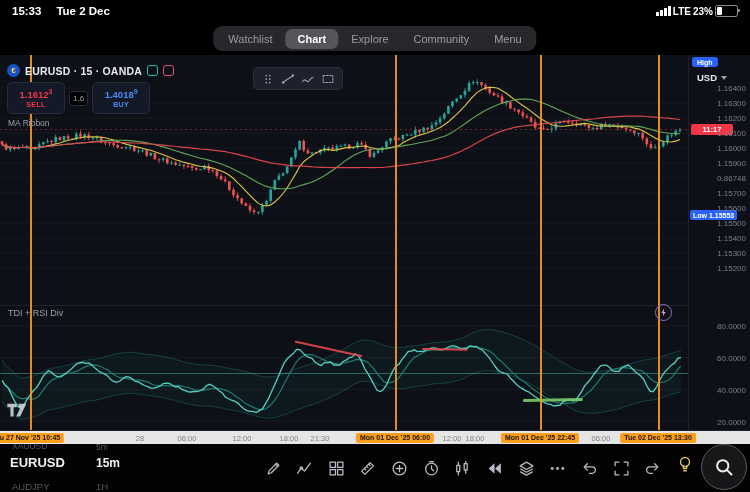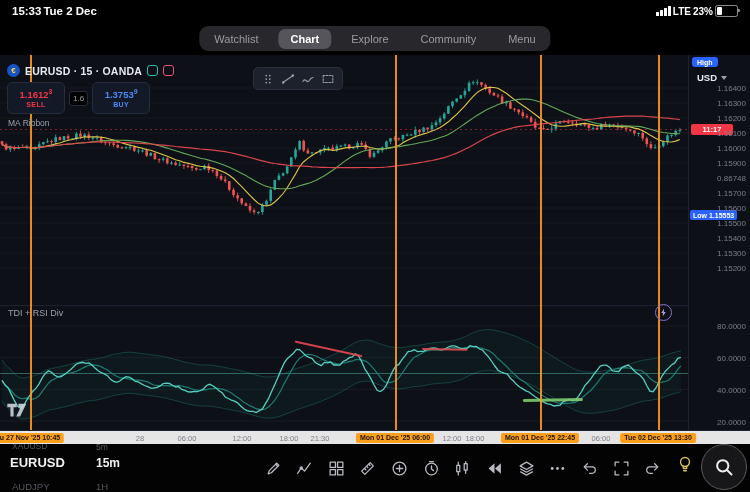--- a/index.html
+++ b/index.html
@@ -1,28 +1,28 @@
 <!DOCTYPE html>
 <html><head>
 <meta charset="utf-8">
 <style>
   html,body{margin:0;padding:0;background:#000;}
   .screen{position:relative;width:750px;height:492px;background:#000;overflow:hidden;
     font-family:"Liberation Sans",sans-serif;color:#d1d4dc;-webkit-font-smoothing:antialiased;}
   
   .statusbar{position:absolute;top:0;left:0;right:0;height:22px;display:flex;justify-content:space-between;align-items:center;padding:0 12px;box-sizing:border-box;}
-  .sb-left{font-size:11.5px;font-weight:bold;color:#fff;display:flex;gap:2px;}
+  .sb-left{font-size:11.5px;font-weight:bold;color:#fff;display:flex;gap:15px;}
   .sb-right{display:flex;align-items:center;gap:2px;font-size:10px;font-weight:bold;color:#fff;}
   .sigbars{display:inline-flex;align-items:flex-end;gap:1.5px;}
   .sigbars i{display:block;width:2.5px;background:#fff;border-radius:0.5px;}
   .battery{position:relative;width:21px;height:10.5px;border:1px solid rgba(255,255,255,.55);border-radius:2.5px;}
   .battery .fill{position:absolute;left:1px;top:1px;bottom:1px;width:23%;background:#fff;border-radius:1px;}
   .battery .cap{position:absolute;right:-3px;top:2.8px;width:1.6px;height:3.6px;background:rgba(255,255,255,.55);border-radius:0 1px 1px 0;}
   
-  .navpill{position:absolute;top:26px;left:50%;transform:translateX(-50%);height:25px;background:#28282c;border-radius:9px;display:flex;align-items:center;padding:0 3px;gap:8px;}
+  .navpill{position:absolute;top:26px;left:50%;transform:translateX(-50%);height:25px;background:#28282c;border-radius:9px;display:flex;align-items:center;padding:0 3px;gap:1px;}
   .nav-item{font-size:11px;color:#9b9ba2;padding:4px 12px;border-radius:7px;white-space:nowrap;}
   .nav-item.active{background:#55555b;color:#fff;font-weight:bold;}
   
   .chartwrap{position:absolute;top:55px;left:0;right:0;height:388px;background:#0d1017;}
   #chart{position:absolute;top:0;left:0;width:688px;height:375px;overflow:hidden;}
   #priceSvg{position:absolute;top:0;left:0;}
   #tdiSvg{position:absolute;top:258px;left:0;}
   .pane-sep{position:absolute;top:250px;left:0;width:688px;height:1px;background:#1c2230;}
   .vline{position:absolute;top:0;height:375px;width:1.5px;z-index:5;}
   .tdi-label{position:absolute;top:253px;left:8px;font-size:9px;color:#9aa0ab;z-index:6;}
@@ -482,21 +482,21 @@
         <span class="mini-ic mini-teal"></span>
         <span class="mini-ic mini-pink"></span>
       </div>
       <div class="trade-row">
         <div class="trade-box">
           <span class="px sellc"><span>1.1612</span><sup>3</sup></span>
           <span class="lbl sellc">SELL</span>
         </div>
         <span class="spread">1.6</span>
         <div class="trade-box">
-          <span class="px buyc"><span>1.3753</span><sup>9</sup></span>
+          <span class="px buyc"><span>1.4018</span><sup>9</sup></span>
           <span class="lbl buyc">BUY</span>
         </div>
       </div>
       <div class="ma-label">MA Ribbon</div>
 
       <div class="float-tb">
         <span class="f-ic">
           <svg width="14" height="14" viewBox="0 0 16 16">
               <circle cx="6" cy="4" r="1" fill="currentColor" stroke="none"></circle>
               <circle cx="10" cy="4" r="1" fill="currentColor" stroke="none"></circle>

